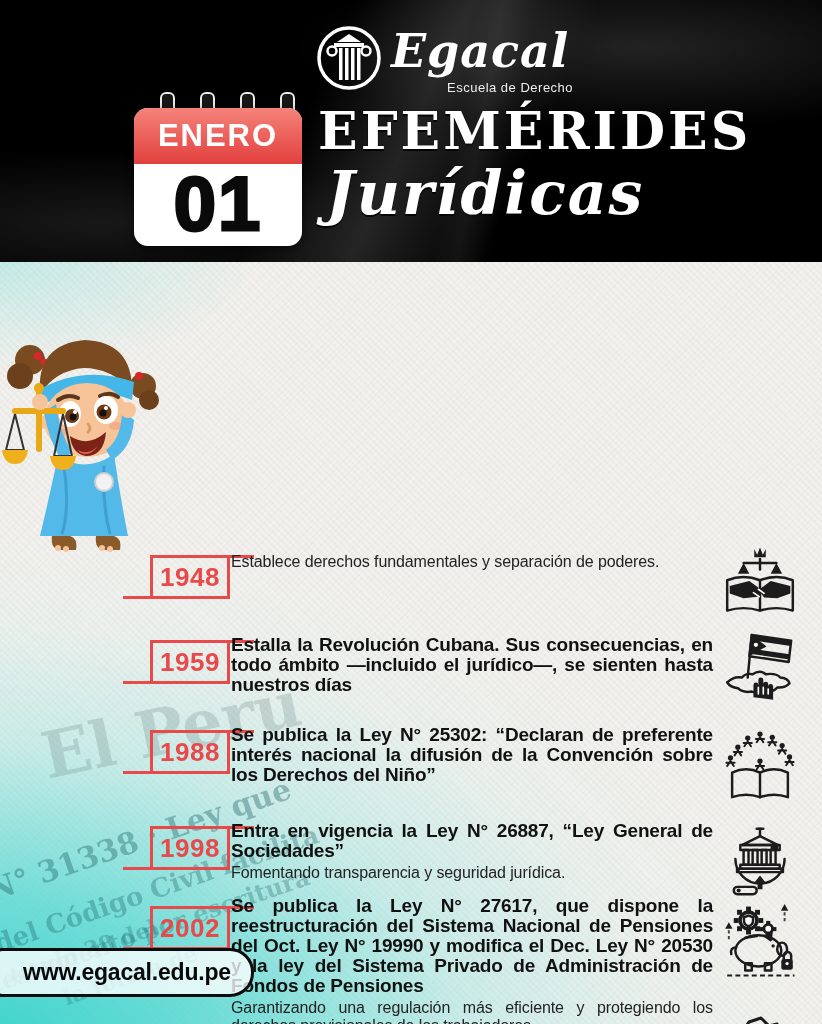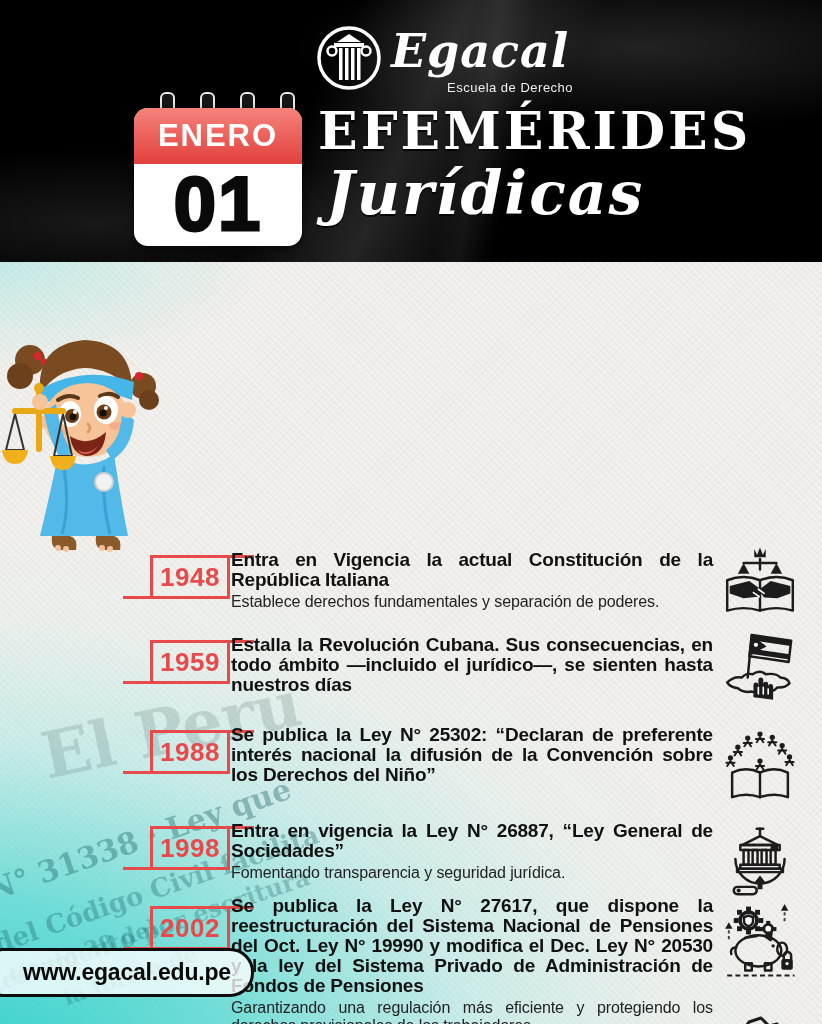--- a/index.html
+++ b/index.html
@@ -209,21 +209,20 @@
         <circle cx="58" cy="250" r="3" fill="#f6c498"></circle>
           <circle cx="66" cy="251" r="3" fill="#f6c498"></circle>
         <circle cx="102" cy="250" r="3" fill="#f6c498"></circle>
           <circle cx="110" cy="251" r="3" fill="#f6c498"></circle>
       </svg>
     </div>
 
     <div class="event e0">
       <div class="year-box">1948</div>
       <div class="ev-text">
-        <div class="ev-title">Entra en Vigencia la actual Constitución de la República Italiana</div>
         <div class="ev-desc">Establece derechos fundamentales y separación de poderes.</div>
       </div>
       <div class="ev-icon">
         <svg viewBox="0 0 100 100">
           <path class="icf" d="M43 5 l3.5 7 3.5-9 3.5 9 3.5-7 v10 h-14 z"></path>
           <line class="ic" x1="50" y1="17" x2="50" y2="30"></line>
           <line class="ic" x1="30" y1="22" x2="70" y2="22"></line>
           <polygon class="icf" points="30,22 23,35 37,35"></polygon>
           <polygon class="icf" points="70,22 63,35 77,35"></polygon>
           <path class="ic" d="M10 43 Q30 35 50 43 Q70 35 90 43 L90 80 Q70 74 50 80 Q30 74 10 80 Z"></path>

